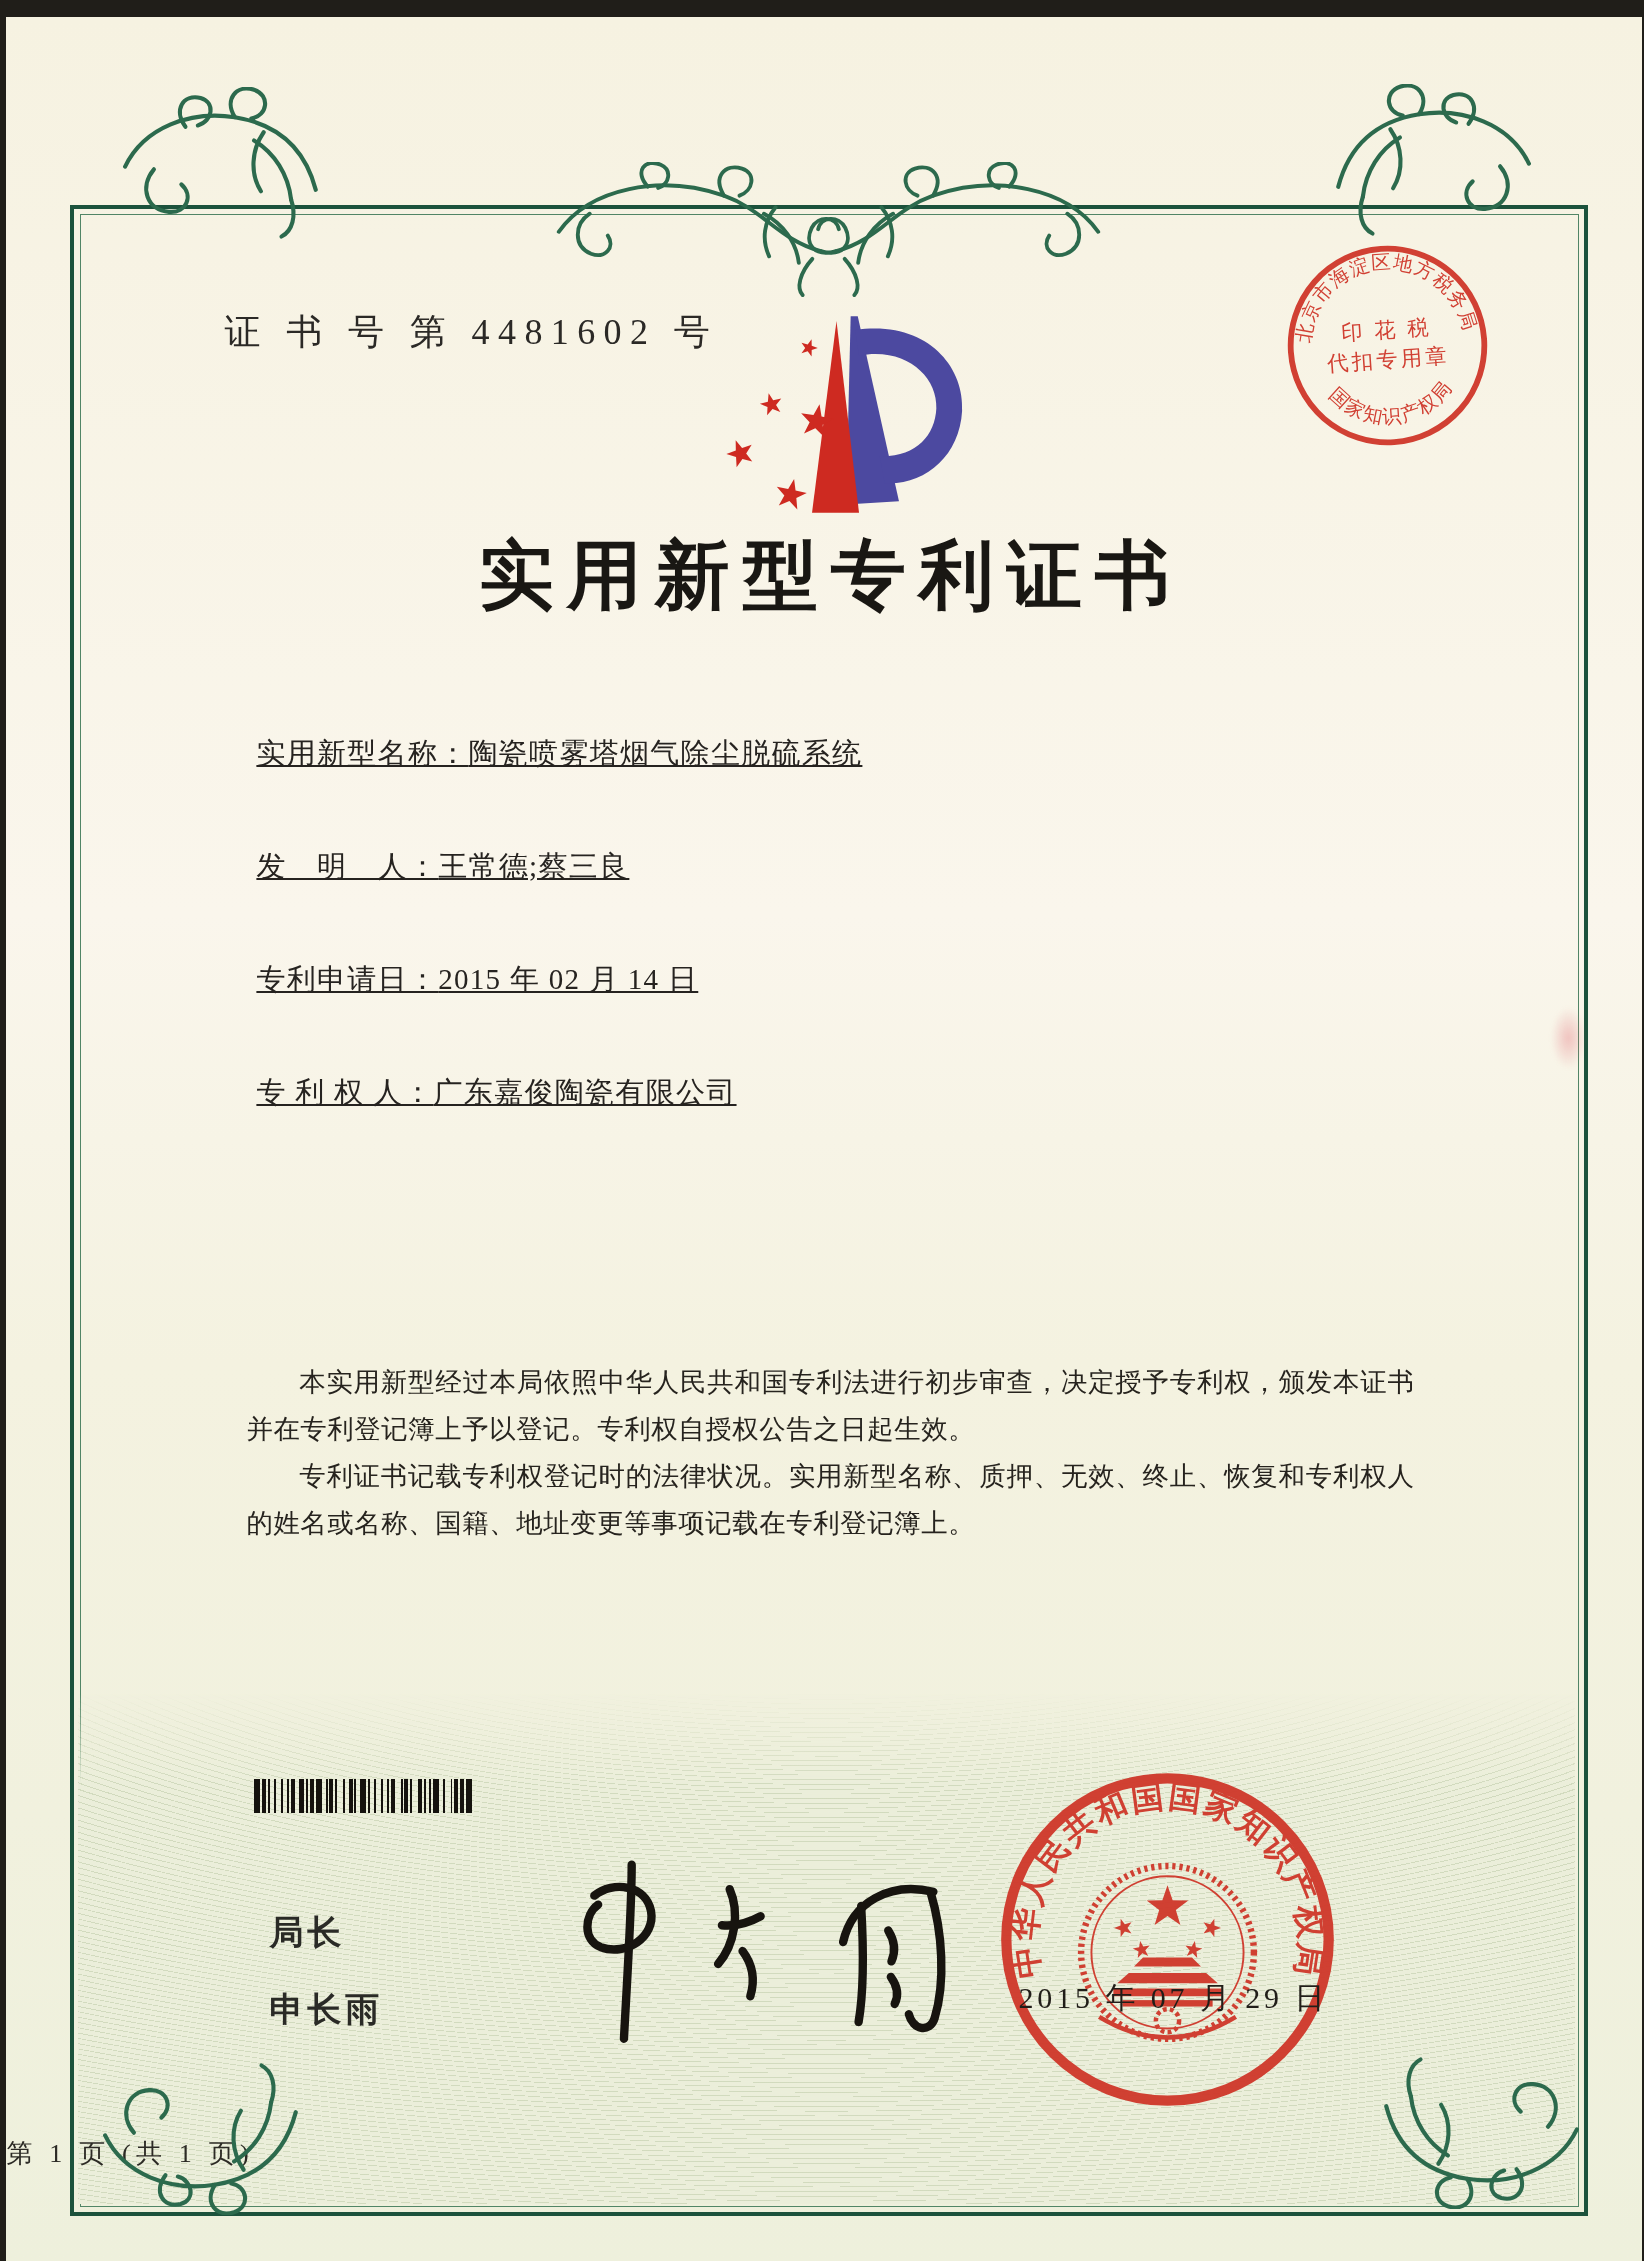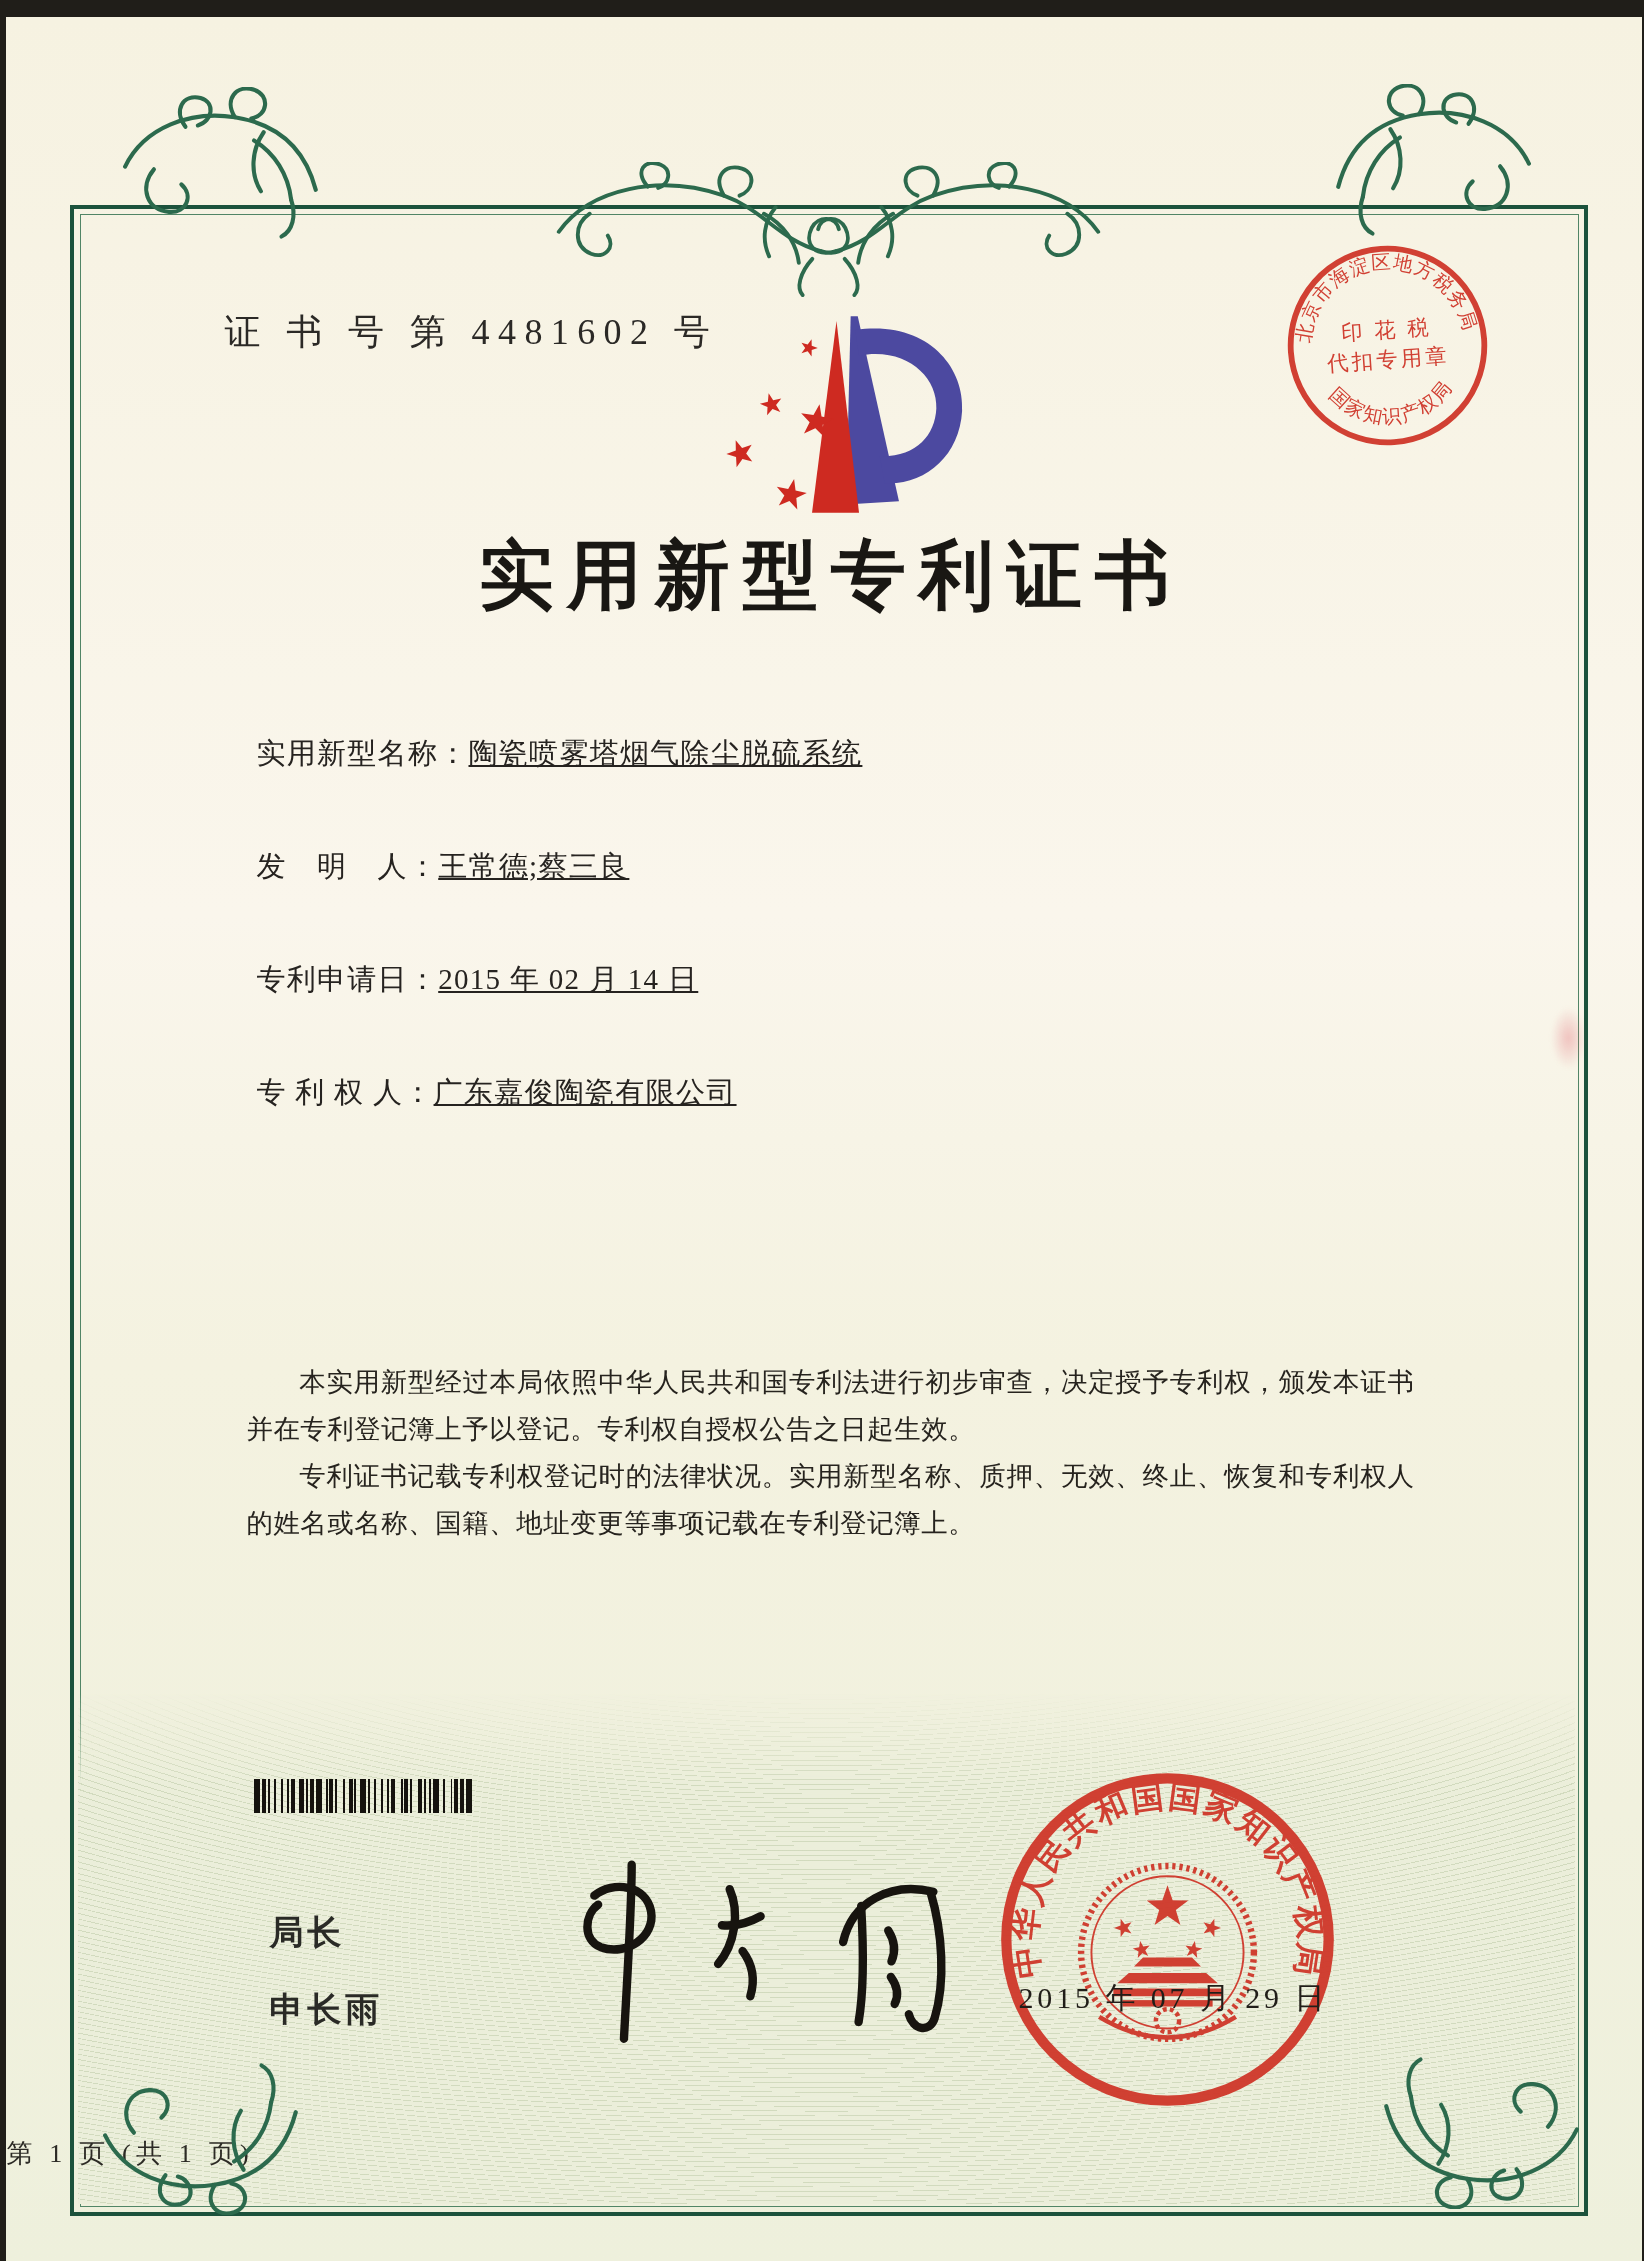--- a/index.html
+++ b/index.html
@@ -28,21 +28,21 @@
     position:absolute;left:218px;top:291px;font-size:36px;color:#2b2926;
     letter-spacing:8.4px;white-space:nowrap;
   }
   .title{
     position:absolute;left:0;width:100%;top:509px;text-align:center;
     font-size:75px;font-weight:700;color:#191713;letter-spacing:13px;text-indent:13px;
     white-space:nowrap;
   }
   .fields{position:absolute;left:250px;top:717px;width:1161px;}
   .field-row{height:113px;font-size:29px;color:#262320;white-space:nowrap;}
-  .field-row .lab{letter-spacing:1.3px;}
+  .field-row .lab{letter-spacing:1.3px;text-decoration:underline;}
   .field-row .val{letter-spacing:1.3px;text-decoration:underline;}
   .paras{
     position:absolute;left:240px;top:1342px;width:1168px;
     font-size:26.4px;line-height:47px;color:#26231e;text-align:justify;letter-spacing:0.6px;
   }
   .paras p{margin:0;text-indent:2em;}
   .barcode{
     position:absolute;left:248px;top:1762px;width:235px;height:34px;
     display:flex;overflow:hidden;
   }

